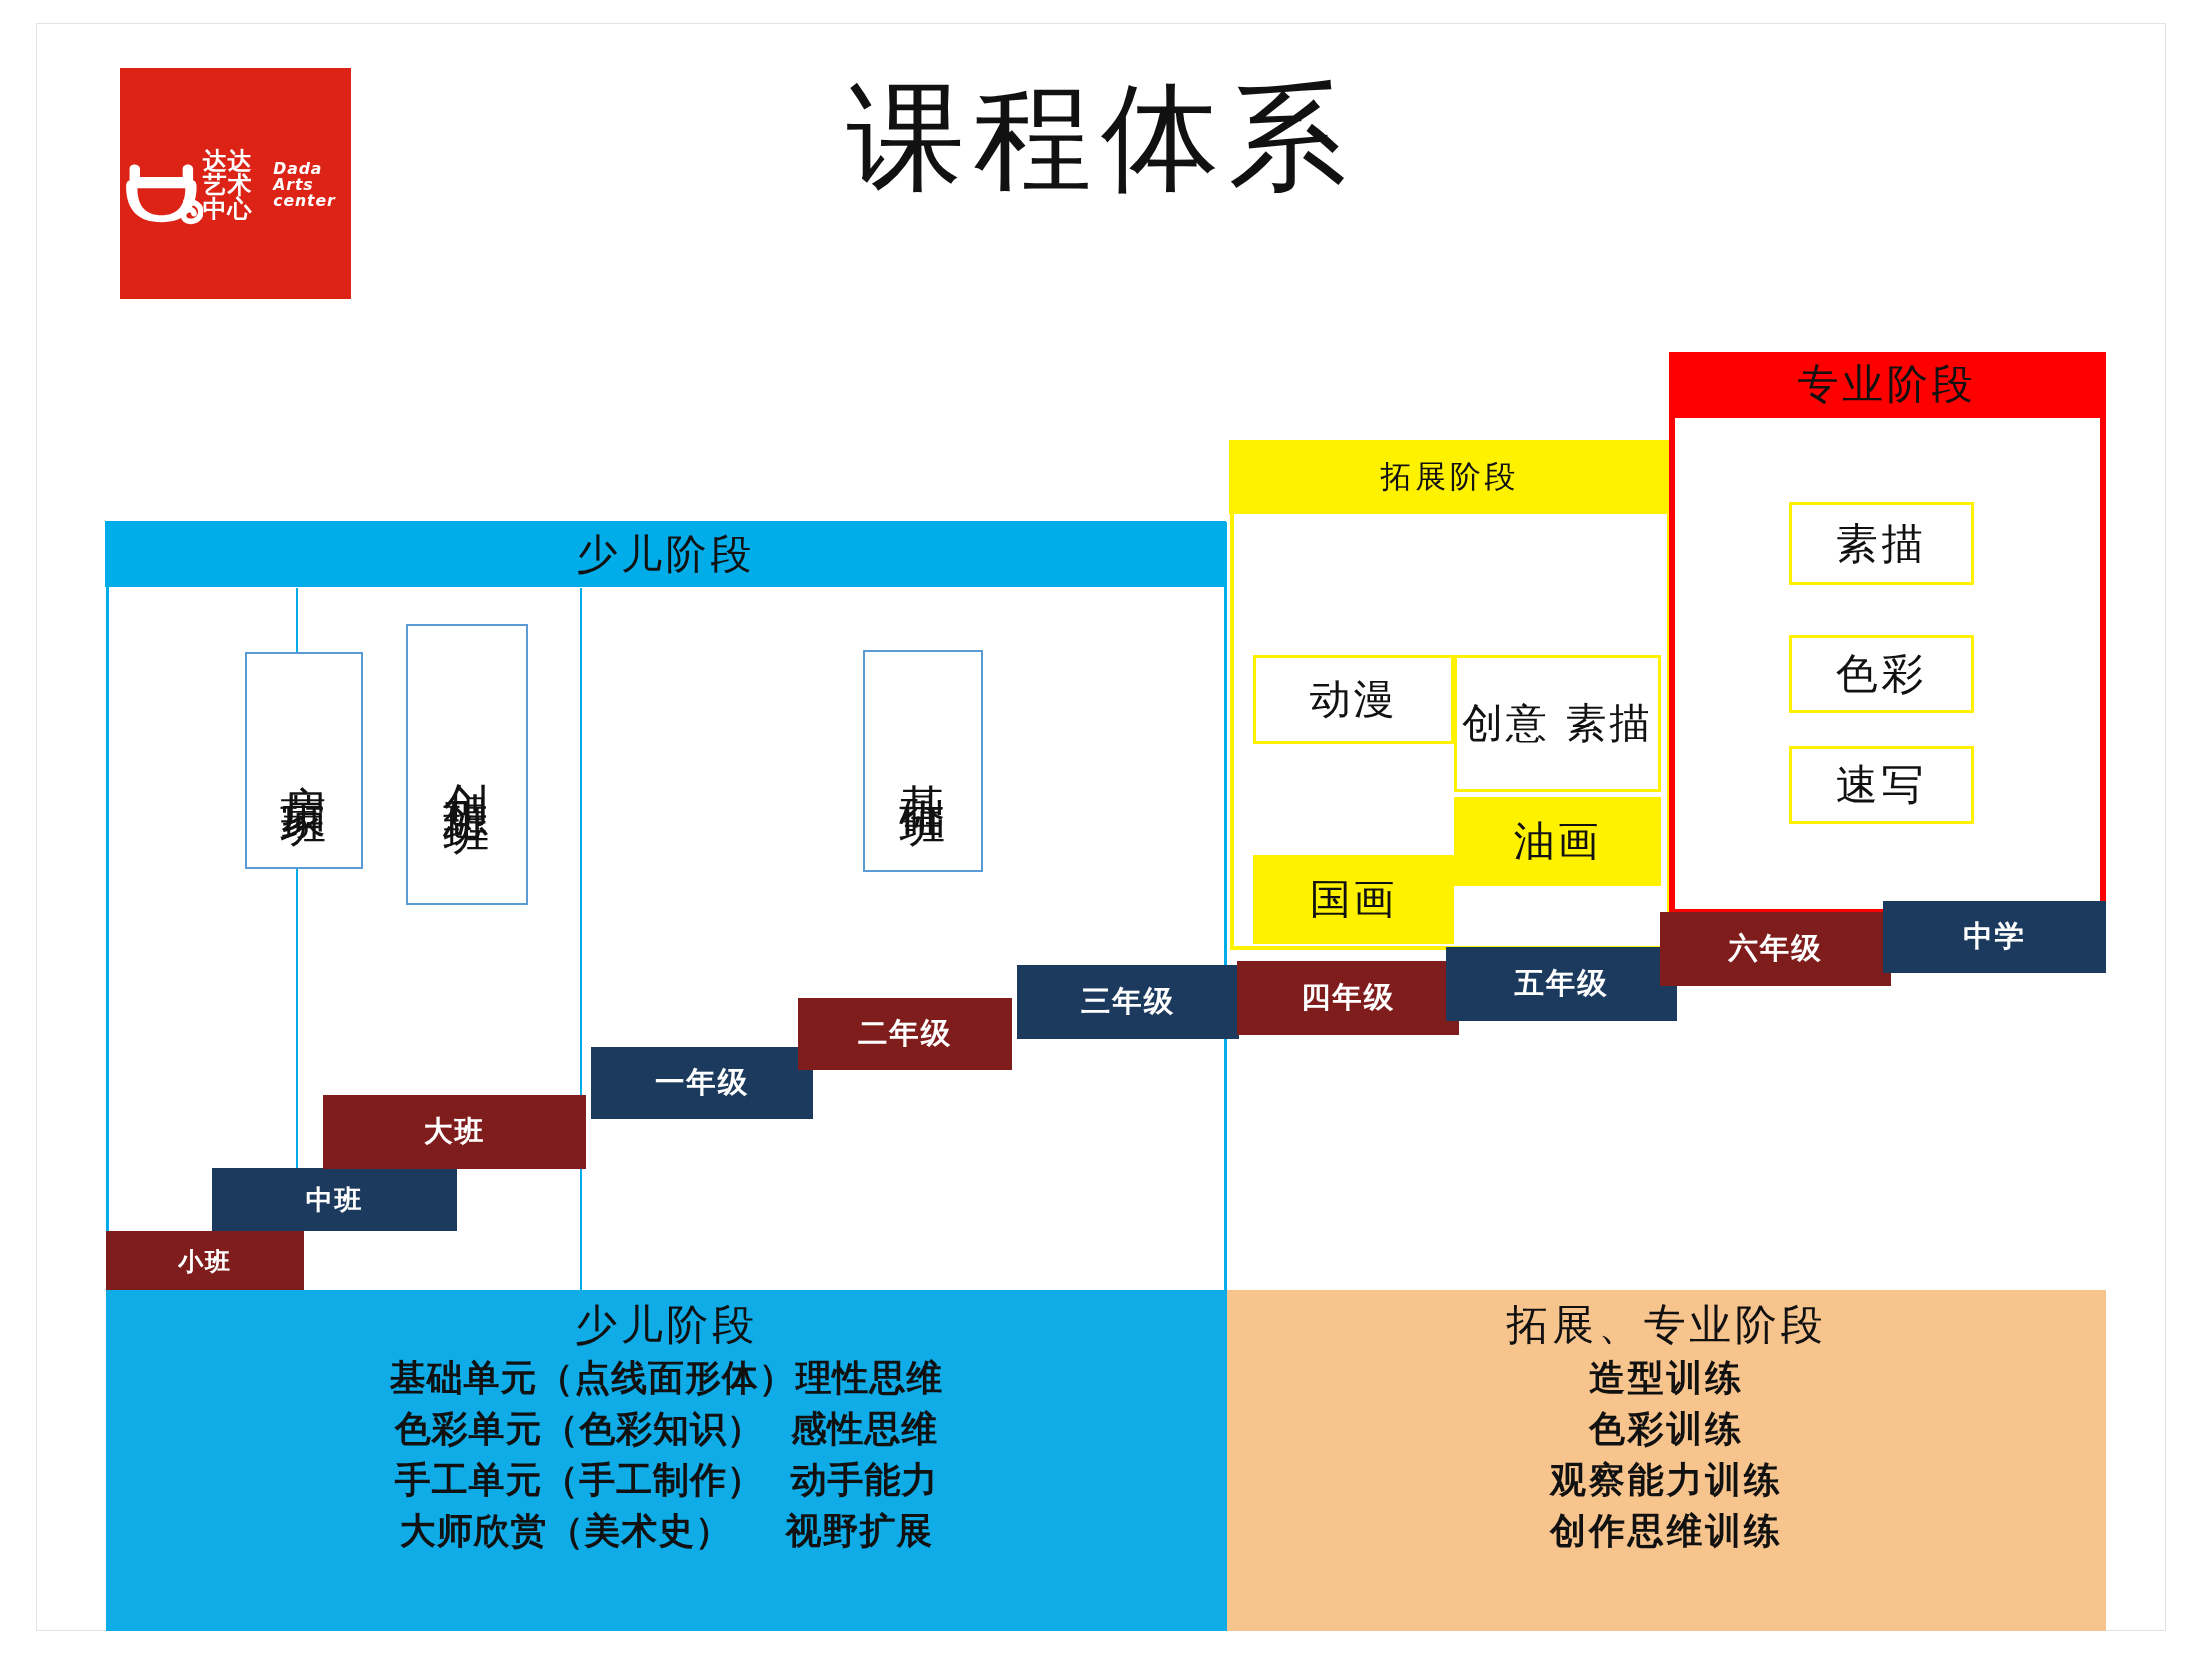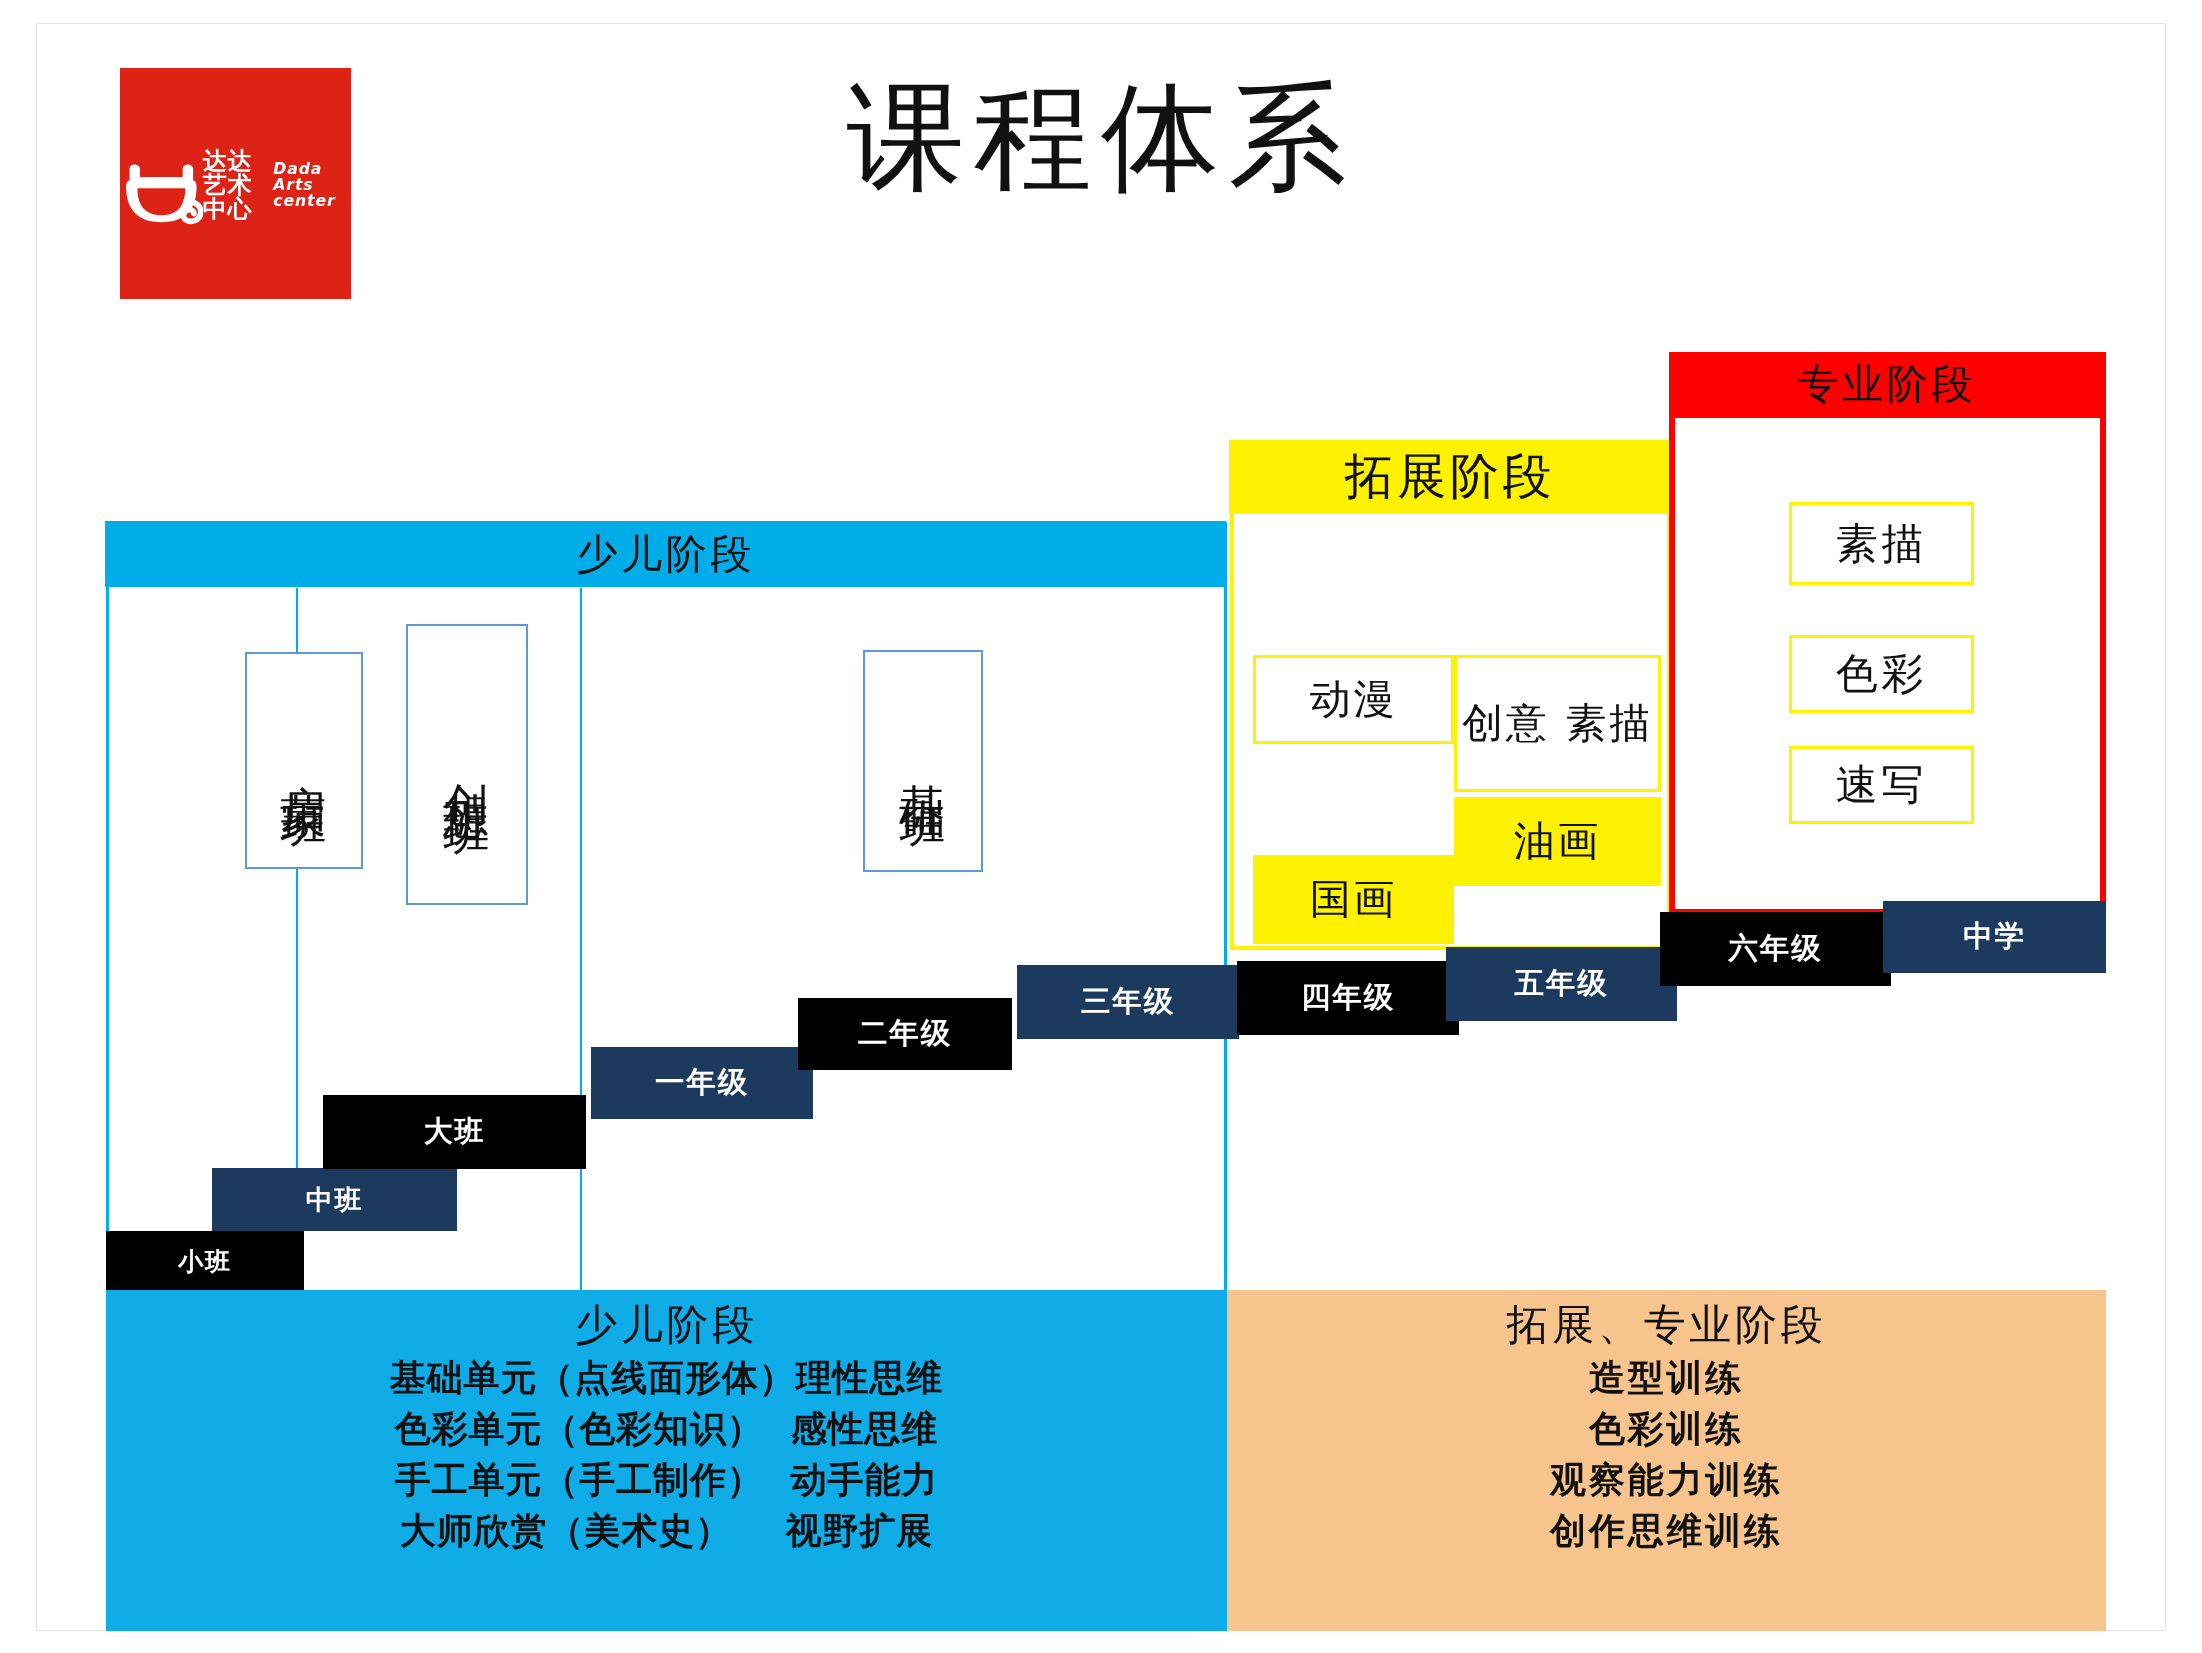--- a/index.html
+++ b/index.html
@@ -81,21 +81,21 @@
   
   #stage-ext{
     left:1193px;top:417px;width:441px;height:509px;
     border:4.6px solid #FFF200;
     background:#ffffff;box-sizing:border-box;
   }
   #stage-ext-head{
     position:absolute;left:-4.6px;top:-4.6px;width:441px;height:74px;
     background:#FFF200;
     display:flex;align-items:center;justify-content:center;
-    color:#111;font-size:49px;letter-spacing:3.7px;box-sizing:border-box;
+    color:#111;font-size:31px;letter-spacing:3.7px;box-sizing:border-box;
   }
   .ychip{
     position:absolute;border:3.7px solid #FFF200;background:#ffffff;
     display:flex;align-items:center;justify-content:center;
     text-align:center;box-sizing:border-box;
     font-size:41px;letter-spacing:2.8px;line-height:1.12;color:#111;
     font-family:"DejaVu Serif","Liberation Serif",serif;
   }
   .ychip.filled{background:#FFF200;border-color:#FFF200;}
 
@@ -119,21 +119,21 @@
     font-family:"DejaVu Serif","Liberation Serif",serif;
   }
 
   
   .step{
     position:absolute;
     display:flex;align-items:center;justify-content:center;
     color:#ffffff;font-weight:bold;letter-spacing:1.8px;
     box-sizing:border-box;
   }
-  .step.lt{background:#000000;}
+  .step.lt{background:#7f1d1d;}
   .step.dk{background:#1C3A5E;}
 
   
   #panel-row{
     position:absolute;left:69px;top:1266px;width:2000px;height:341px;
     display:flex;
   }
   .panel{
     flex:0 0 auto;box-sizing:border-box;
     display:flex;flex-direction:column;align-items:center;

